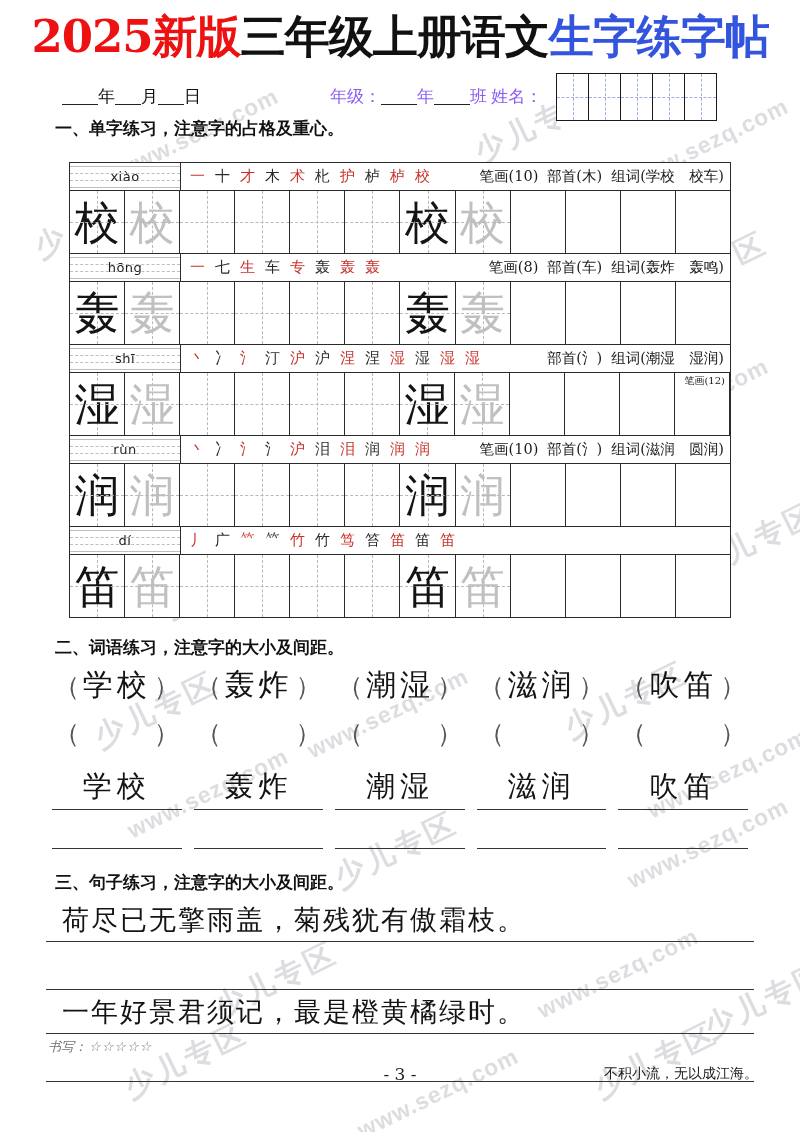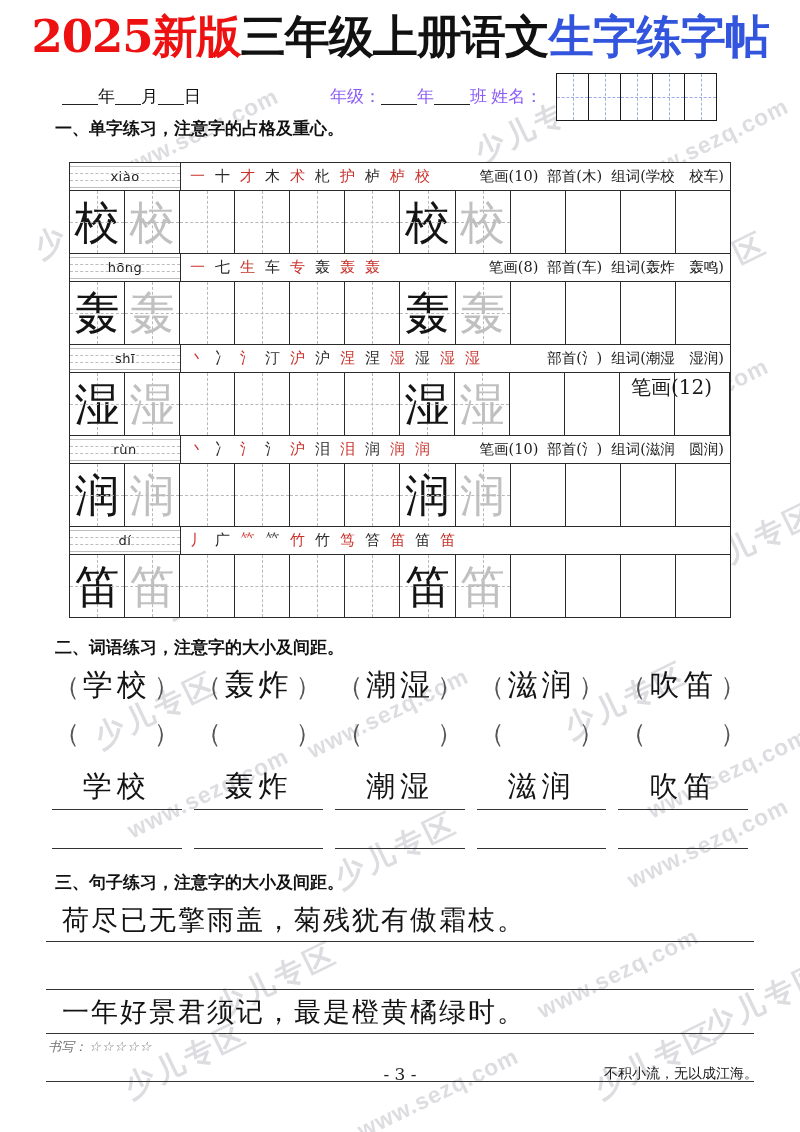--- a/index.html
+++ b/index.html
@@ -74,21 +74,21 @@
   .crow{display:flex;height:62px;border-bottom:1.6px solid #2b2b2b;position:relative;}
   .ptable .rowgroup:last-child .crow{border-bottom:none;}
   .cell{width:54.2px;border-right:1.6px solid #2b2b2b;position:relative;
         display:flex;align-items:center;justify-content:center;}
   .cell:last-child{border-right:none;}
   .cell.tzg::before{content:"";position:absolute;left:50%;top:0;bottom:0;border-left:1px dashed #b9b9b9;}
   .cell.tzg::after{content:"";position:absolute;top:50%;left:0;right:0;border-top:1px dashed #b9b9b9;}
   .glyph{position:relative;font-size:45px;line-height:1;color:#141414;
          font-family:"DejaVu Serif","Liberation Serif",serif;}
   .glyph.faint{color:#c0c0c0;}
-  .strokecount{position:absolute;right:18px;top:1px;font-size:20px;color:#1a1a1a;
+  .strokecount{position:absolute;right:5px;top:1px;font-size:10px;color:#1a1a1a;
                font-family:"DejaVu Serif","Liberation Serif",serif;z-index:3;}
 
   
   .wordrow{display:flex;padding:0 46px;margin-top:6px;}
   .wslot{flex:1;text-align:center;white-space:nowrap;}
   .wpar{font-size:30px;color:#141414;font-family:"DejaVu Serif","Liberation Serif",serif;}
   .wpar .pr{color:#555;font-size:26px;}
   .wpar .txt{letter-spacing:4px;margin:0 3px;}
   .wordrow.blank .wpar .txt{letter-spacing:4px;}
   .wordrow.blank .wpar{color:#8a8a8a;}

